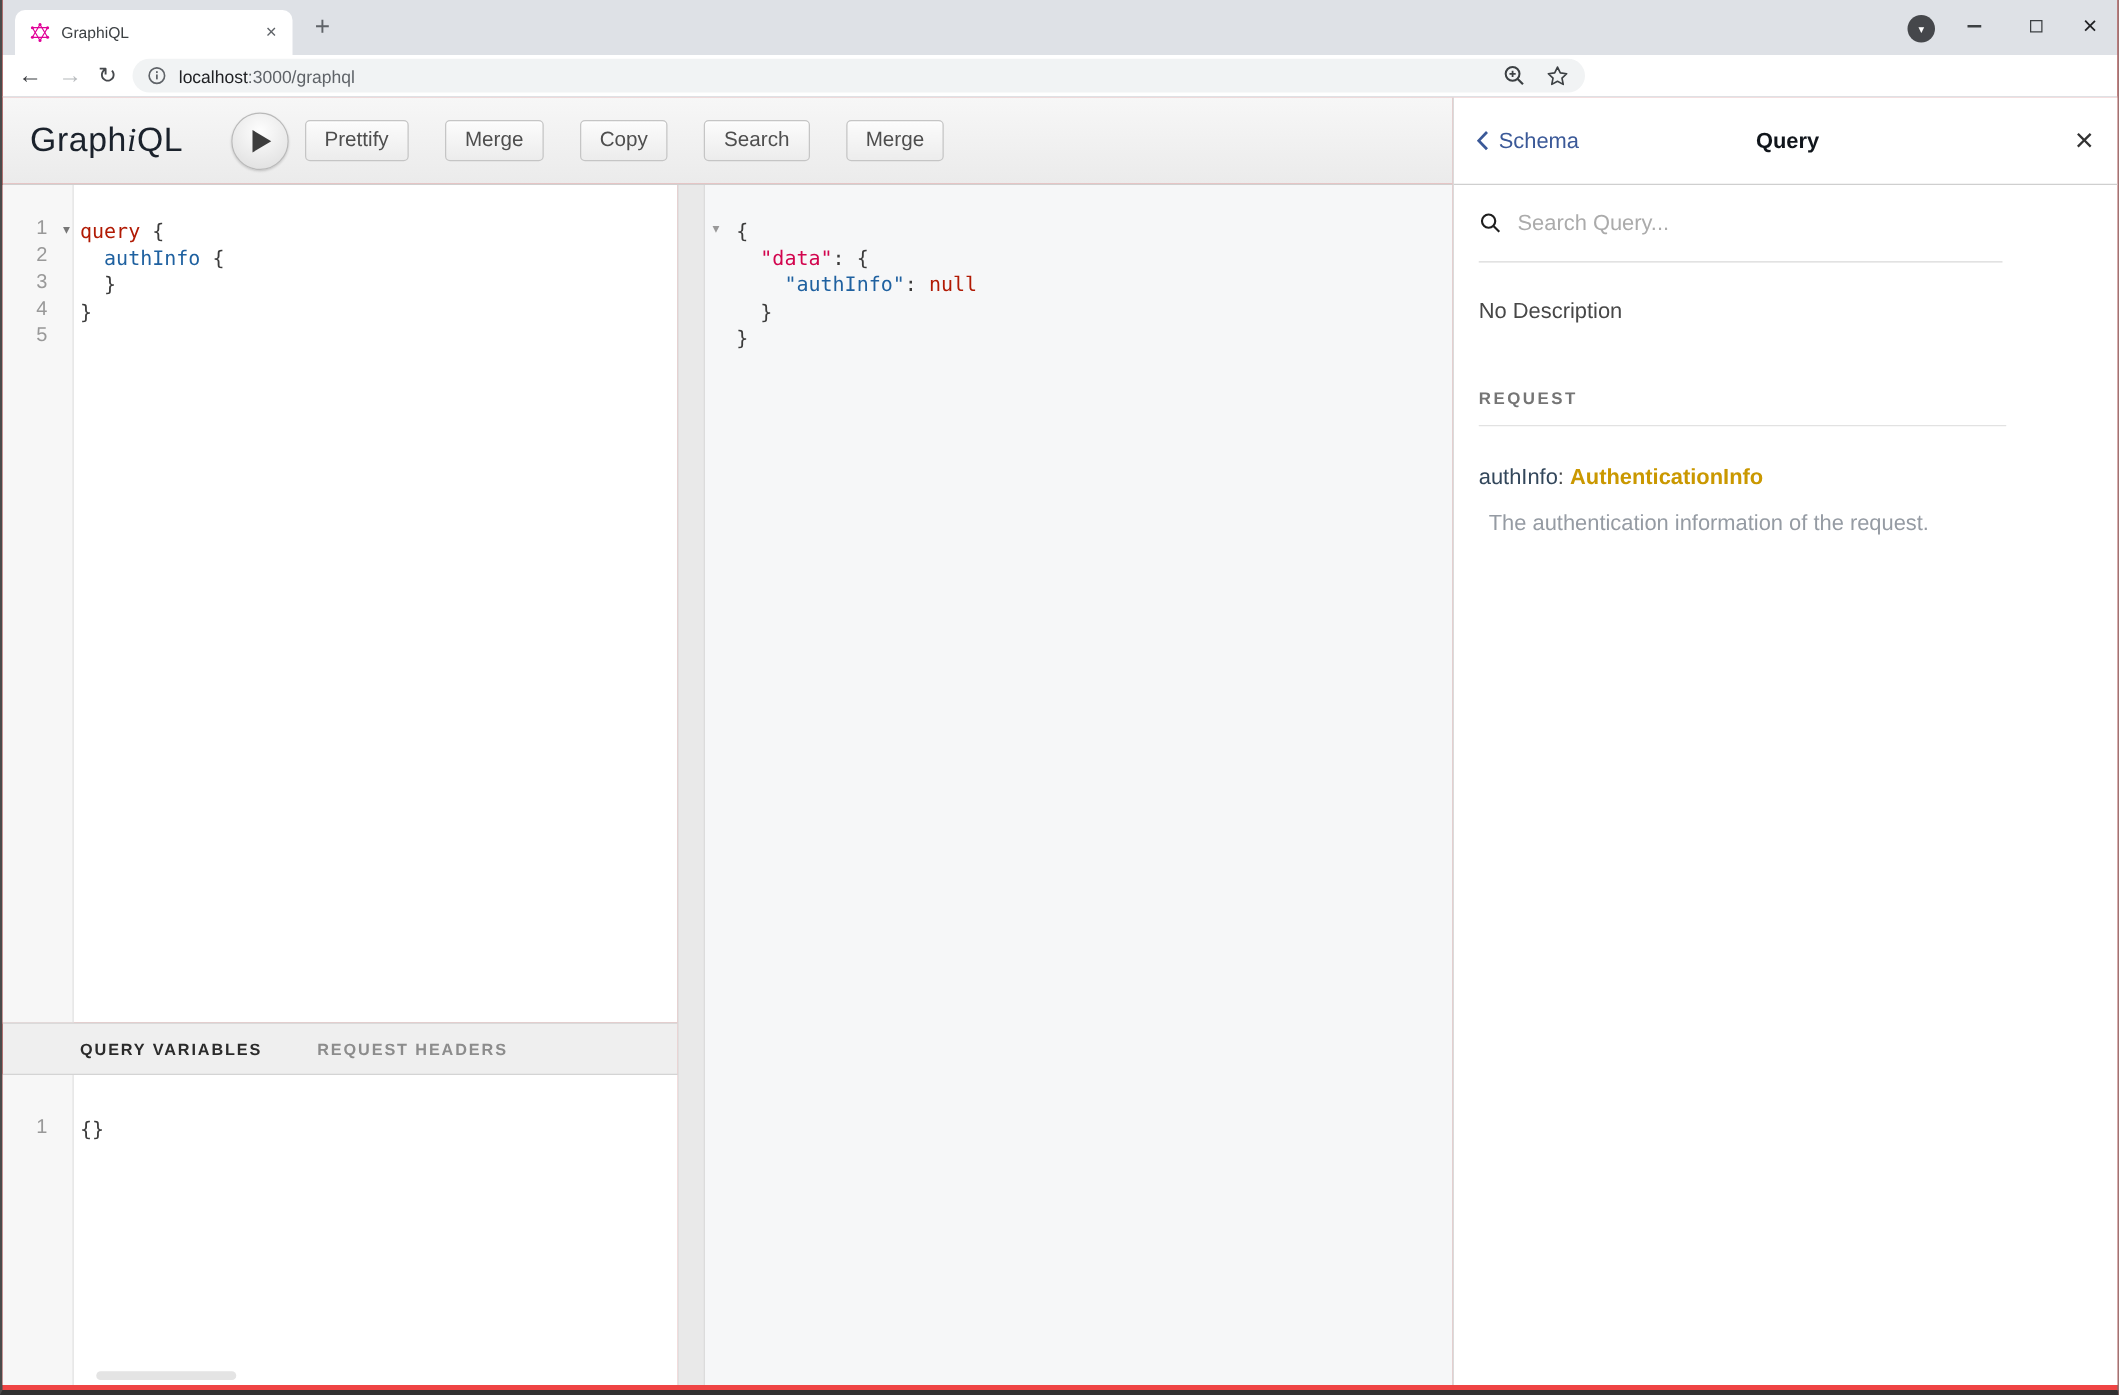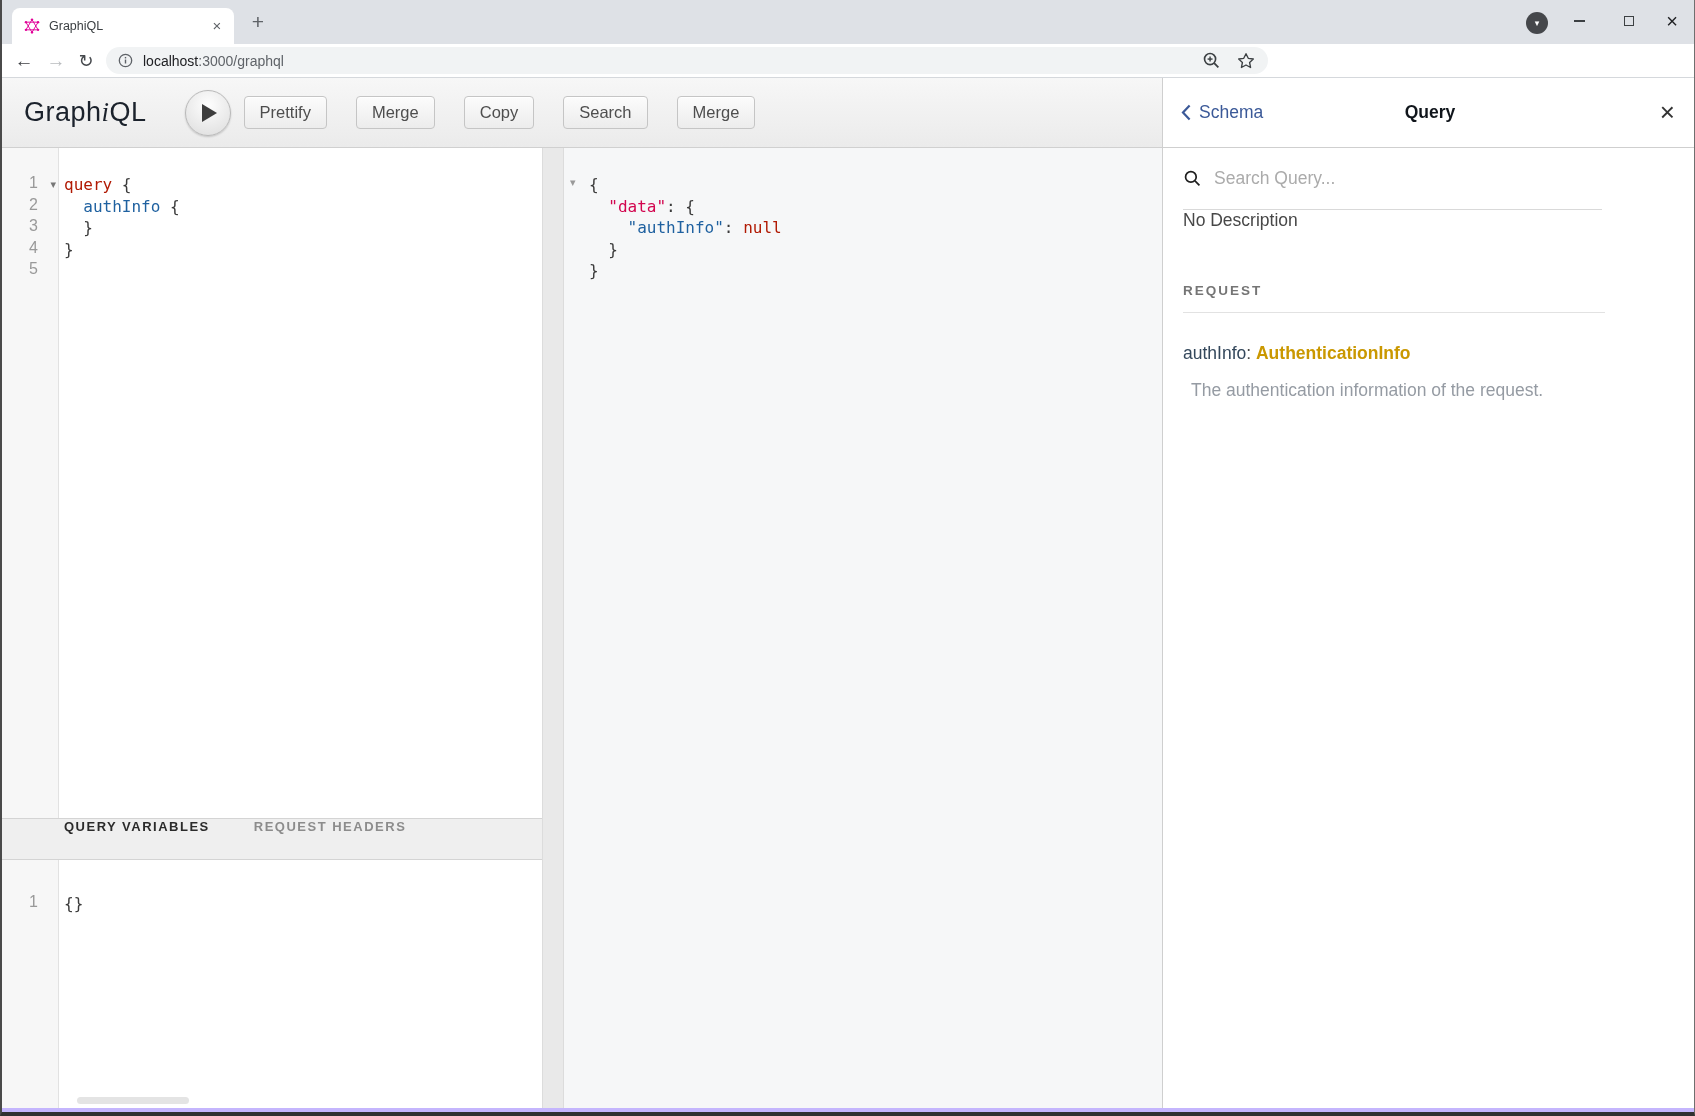--- a/index.html
+++ b/index.html
@@ -1,17 +1,17 @@
 <!DOCTYPE html>
 <html><head>
 <meta charset="utf-8">
 <style>
   html,body{margin:0;padding:0;background:#c9c9c9;}
   *{box-sizing:border-box;}
-  .window{position:relative;width:1695px;height:1116px;background:#c4b5fd;overflow:hidden;
+  .window{position:relative;width:1695px;height:1116px;background:#ef4444;overflow:hidden;
     font-family:"Liberation Sans","DejaVu Sans",sans-serif;
     border-left:2px solid #4a4a4a;border-right:1px solid #6f6f6f;border-bottom:4px solid #303030;}
 
   
   .tabstrip{position:absolute;left:0;top:0;right:0;height:44px;background:#dee1e6;}
   .tab{position:absolute;left:10px;top:8px;width:222px;height:36px;background:#fff;
     border-radius:8px 8px 0 0;display:flex;align-items:center;padding:0 8px 0 12px;}
   .tab-title{flex:1;font-size:12.5px;color:#3c4043;margin-left:9px;white-space:nowrap;overflow:hidden;}
   .tab-close{font-size:15px;color:#5f6368;width:18px;height:18px;line-height:17px;text-align:center;border-radius:50%;}
   .newtab{position:absolute;left:243px;top:9px;width:26px;height:26px;font-size:21px;font-weight:300;
@@ -79,21 +79,21 @@
   .tk-def{color:#D2054E;} .tk-prop{color:#1F61A0;} .tk-null{color:#B11A04;}
 
   .divider{position:absolute;left:540px;top:148px;width:22px;bottom:4px;background:#e9e9e9;
     border-left:1px solid #dcdcdc;border-right:1px solid #dcdcdc;}
   .rpane{position:absolute;left:562px;top:148px;width:598px;bottom:4px;background:#f6f7f8;}
   .rfold{position:absolute;left:6px;top:28px;font-size:11px;color:#999;}
   .rcode{padding:26px 0 0 25px;}
 
   
   .vbar{position:absolute;left:0;top:818px;width:540px;height:42px;background:#efefef;
-    border-top:1px solid #d4d4d4;border-bottom:1px solid #d4d4d4;display:flex;align-items:flex-start;
+    border-top:1px solid #d4d4d4;border-bottom:1px solid #d4d4d4;display:flex;align-items:center;
     padding-left:62px;gap:44px;}
   .vtab{font-size:13px;font-weight:bold;letter-spacing:1.5px;color:#8c8c8c;white-space:nowrap;}
   .vtab.active{color:#2b2b2b;}
   .vpane{position:absolute;left:0;top:860px;width:540px;bottom:4px;background:#fff;}
   .vpane .codearea{padding-top:33px;}
   .vpane .gutter{padding-top:33px;}
   .hscroll{position:absolute;left:75px;bottom:8px;width:112px;height:7px;border-radius:4px;background:#e4e4e4;}
 
   
   .dpanel{position:absolute;left:1160px;top:78px;width:535px;bottom:4px;background:#fff;border-left:1px solid #cfcfcf;}
@@ -102,21 +102,21 @@
     color:#3B5998;font-size:17.5px;}
   .dtitle{position:absolute;left:0;right:0;top:0;height:100%;display:flex;align-items:center;justify-content:center;
     font-size:17.5px;font-weight:bold;color:#10151b;pointer-events:none;}
   .dclose{position:absolute;right:22px;top:0;height:100%;display:flex;align-items:center;
     font-size:26px;font-weight:300;color:#333;}
   .dsearch{height:62px;margin:0 95px 0 20px;border-bottom:1px solid #d9d9d9;display:flex;align-items:center;gap:10px;}
   .dsearch input{border:0;outline:0;flex:1;font-size:17.5px;color:#333;background:transparent;
     font-family:"Liberation Sans","DejaVu Sans",sans-serif;}
   .dsearch input::placeholder{color:#ababab;}
   .dbody{padding:0 20px;}
-  .no-desc{font-size:17.5px;color:#474747;}
+  .no-desc{margin-top:28px;font-size:17.5px;color:#474747;}
   .dcat{margin-top:52px;margin-right:72px;font-size:13.5px;font-weight:bold;letter-spacing:2px;color:#757575;
     padding-bottom:14px;border-bottom:1px solid #e2e2e2;}
   .dfield{margin-top:30px;font-size:17.5px;}
   .df-name{color:#33475B;} .df-sep{color:#474747;} .df-type{color:#CA9800;font-weight:bold;}
   .dfdesc{margin-top:16px;padding-left:8px;font-size:17.5px;color:#959ba3;}
 </style>
 </head>
 <body>
 
 <div class="window">

